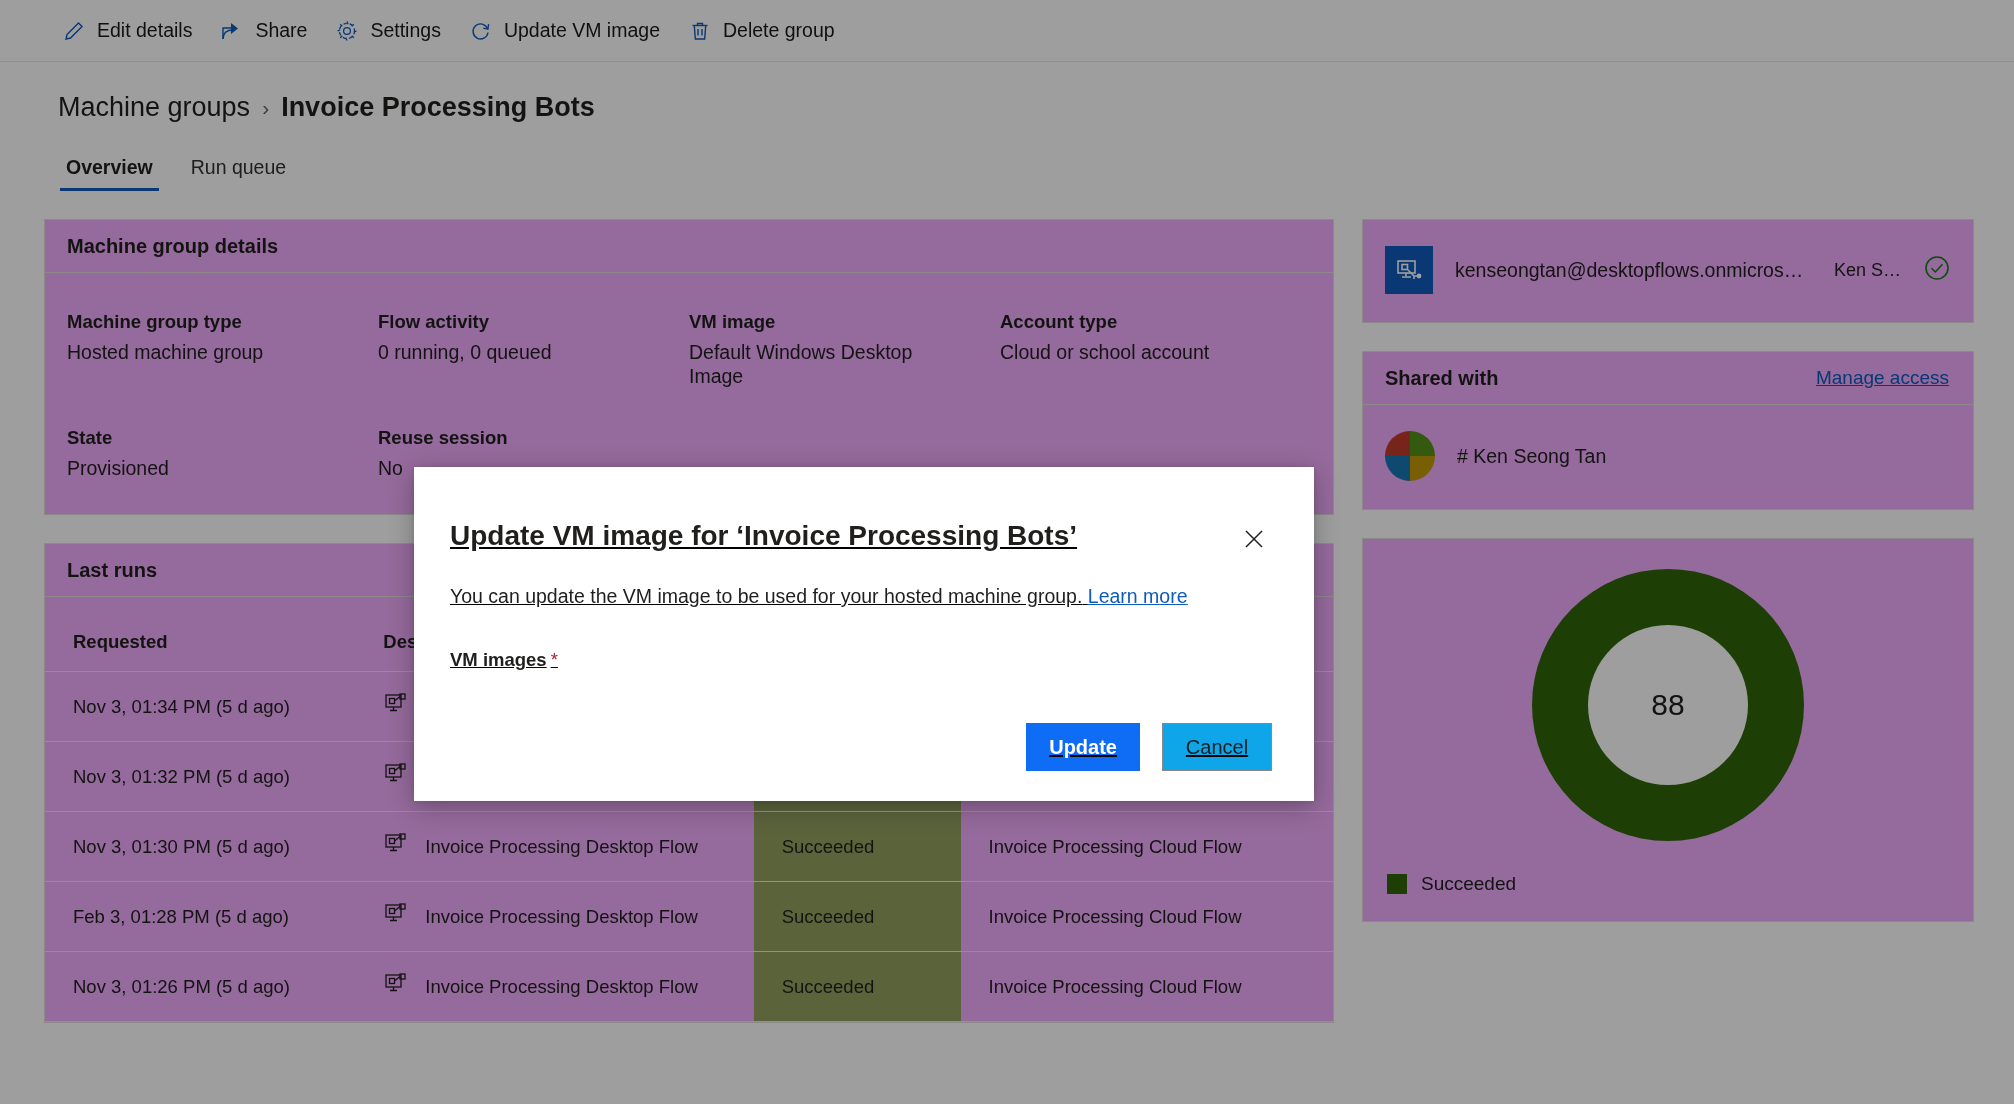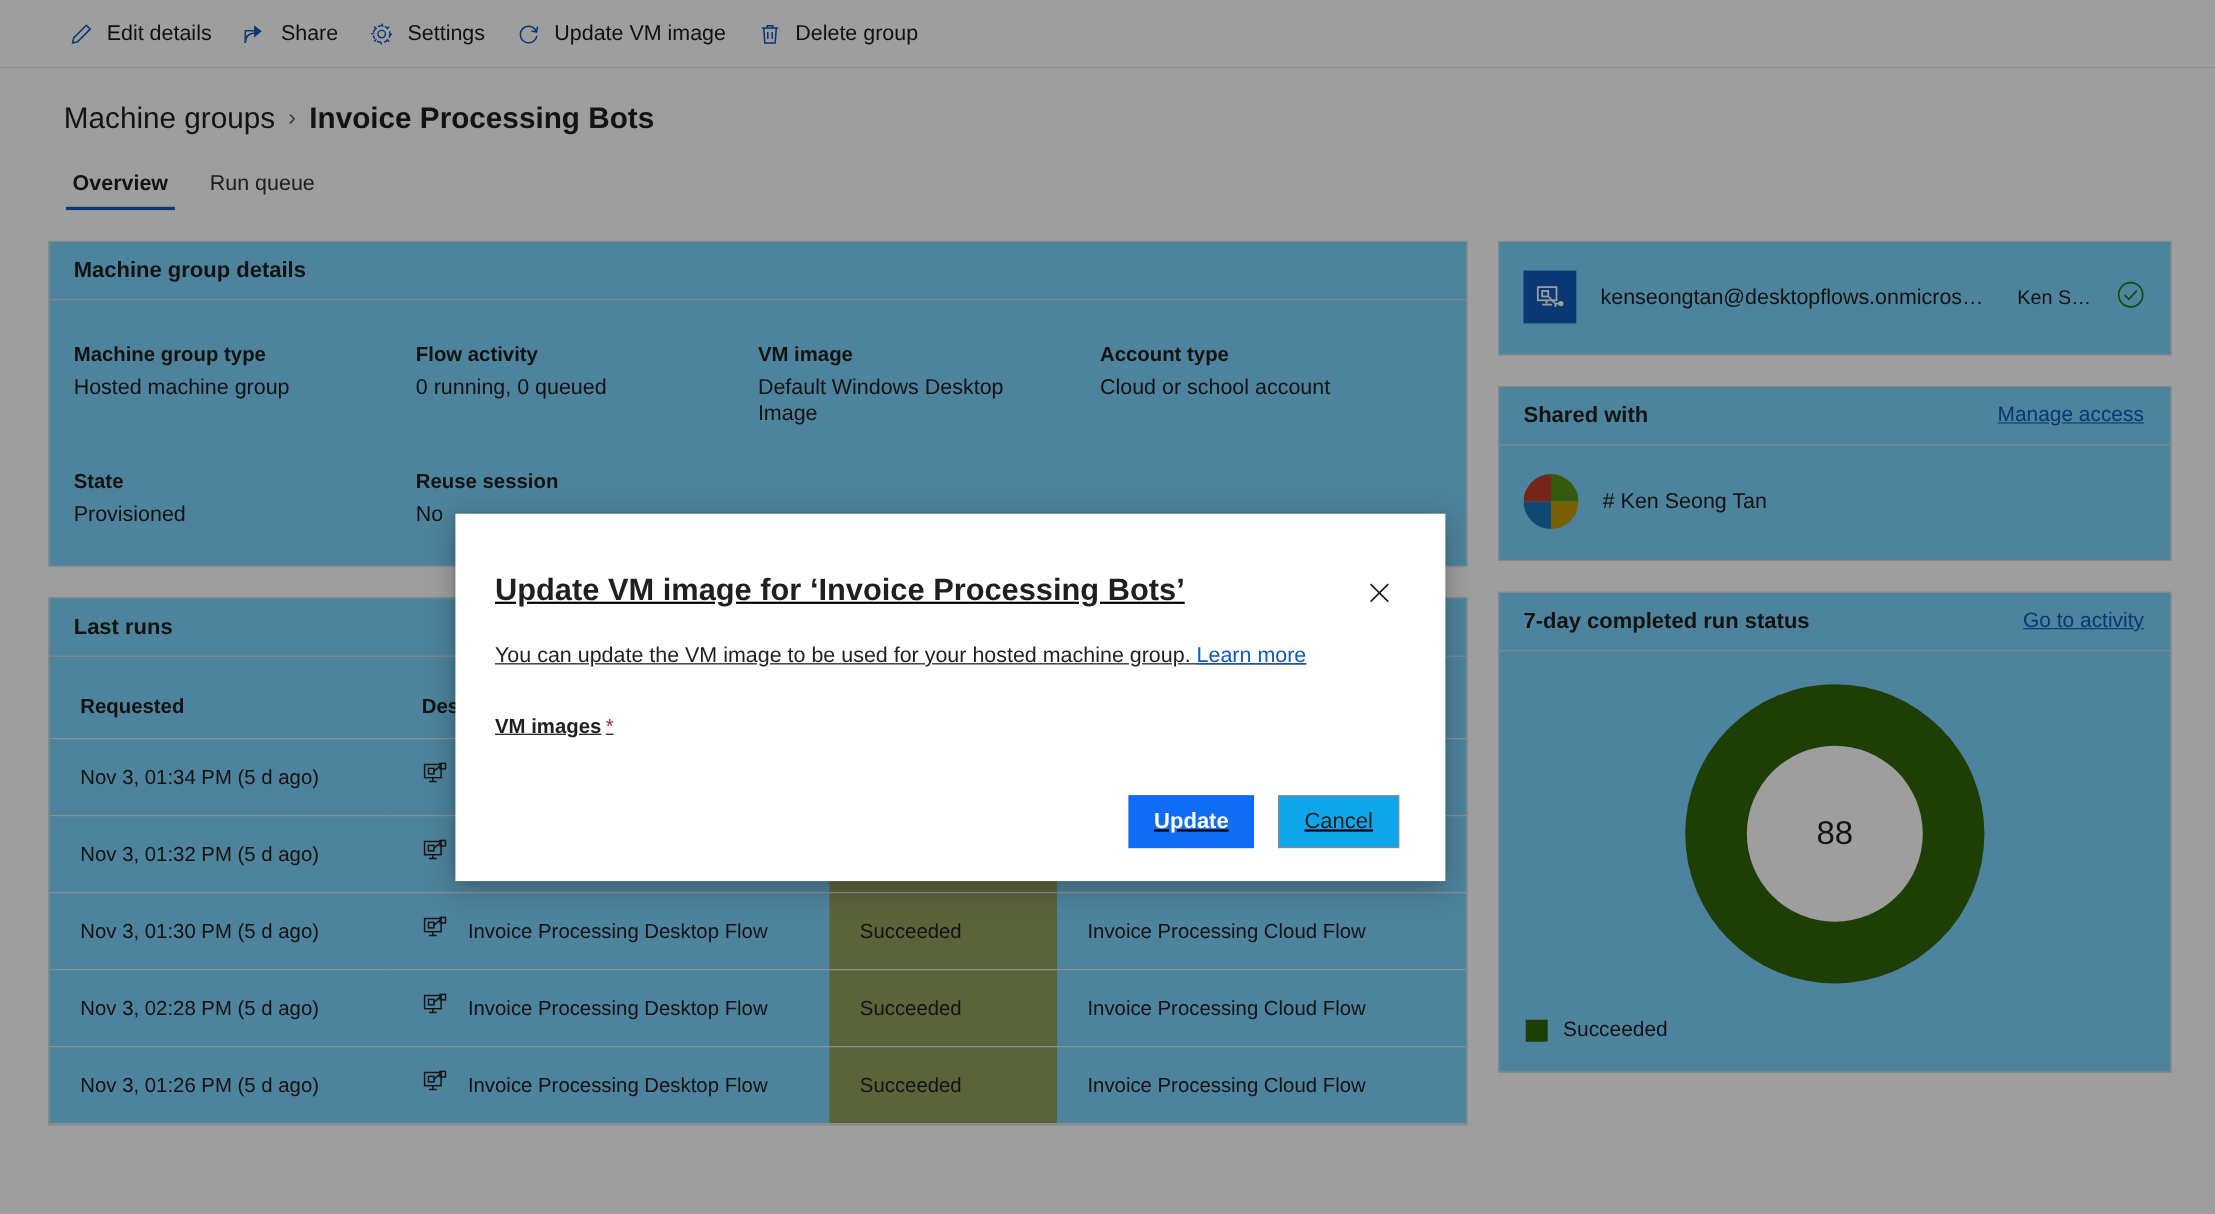--- a/index.html
+++ b/index.html
@@ -91,21 +91,21 @@
     display: flex;
     padding: 28px 28px 0 44px;
     gap: 28px;
     align-items: flex-start;
   }
   .col-left { width: 1290px; flex: 0 0 1290px; }
   .col-right { width: 612px; flex: 0 0 612px; }
 
   .card {
     border: 1px solid #e1dfdd;
-    background: #7dd3fc;
+    background: #f0abfc;
     margin-bottom: 28px;
   }
   .card-head {
     height: 53px;
     display: flex;
     align-items: center;
     justify-content: space-between;
     padding: 0 24px 0 22px;
     border-bottom: 1px solid #e1dfdd;
   }
@@ -522,21 +522,21 @@
                         <path d="M10.5 16 V19 M7 19.5 H14"></path>
                       </svg>
                     </span>
                     <span>Invoice Processing Desktop Flow</span>
                   </div>
                 </td>
                 <td class="status-cell" style="background-color: rgb(147, 161, 95);">Succeeded</td>
                 <td>Invoice Processing Cloud Flow</td>
               </tr>
               <tr>
-                <td>Nov 3, 02:28 PM (5 d ago)</td>
+                <td>Feb 3, 01:28 PM (5 d ago)</td>
                 <td>
                   <div class="flow-cell">
                     <span>
                       <svg width="26" height="26" viewBox="0 0 26 26" fill="none" stroke="#201f1e" stroke-width="1.3">
                         <rect x="3" y="4" width="15" height="12"></rect>
                         <rect x="6.5" y="7.5" width="5" height="5"></rect>
                         <rect x="17" y="3" width="5" height="5"></rect>
                         <path d="M11.5 10 L17 5.5"></path>
                         <path d="M10.5 16 V19 M7 19.5 H14"></path>
                       </svg>
@@ -607,24 +607,20 @@
             <div style="background:#c03a2b"></div>
             <div style="background:#55911a"></div>
             <div style="background:#1878b5"></div>
             <div style="background:#c49a07"></div>
           </div>
           <span class="shared-name"># Ken Seong Tan</span>
         </div>
       </div>
 
       <div class="card">
-        <div class="card-head">
-          <span class="card-title">7-day completed run status</span>
-          <span class="card-link">Go to activity</span>
-        </div>
         <div class="donut-wrap">
           <div class="donut" id="donut-ring" style="background: rgb(48, 102, 9);">
             <div class="hole">
               <span>88</span>
             </div>
           </div>
         </div>
         <div class="legend">
           <span class="legend-swatch" id="legend-swatch-0" style="background: rgb(48, 102, 9);"></span>
           <span class="legend-label">Succeeded</span>

